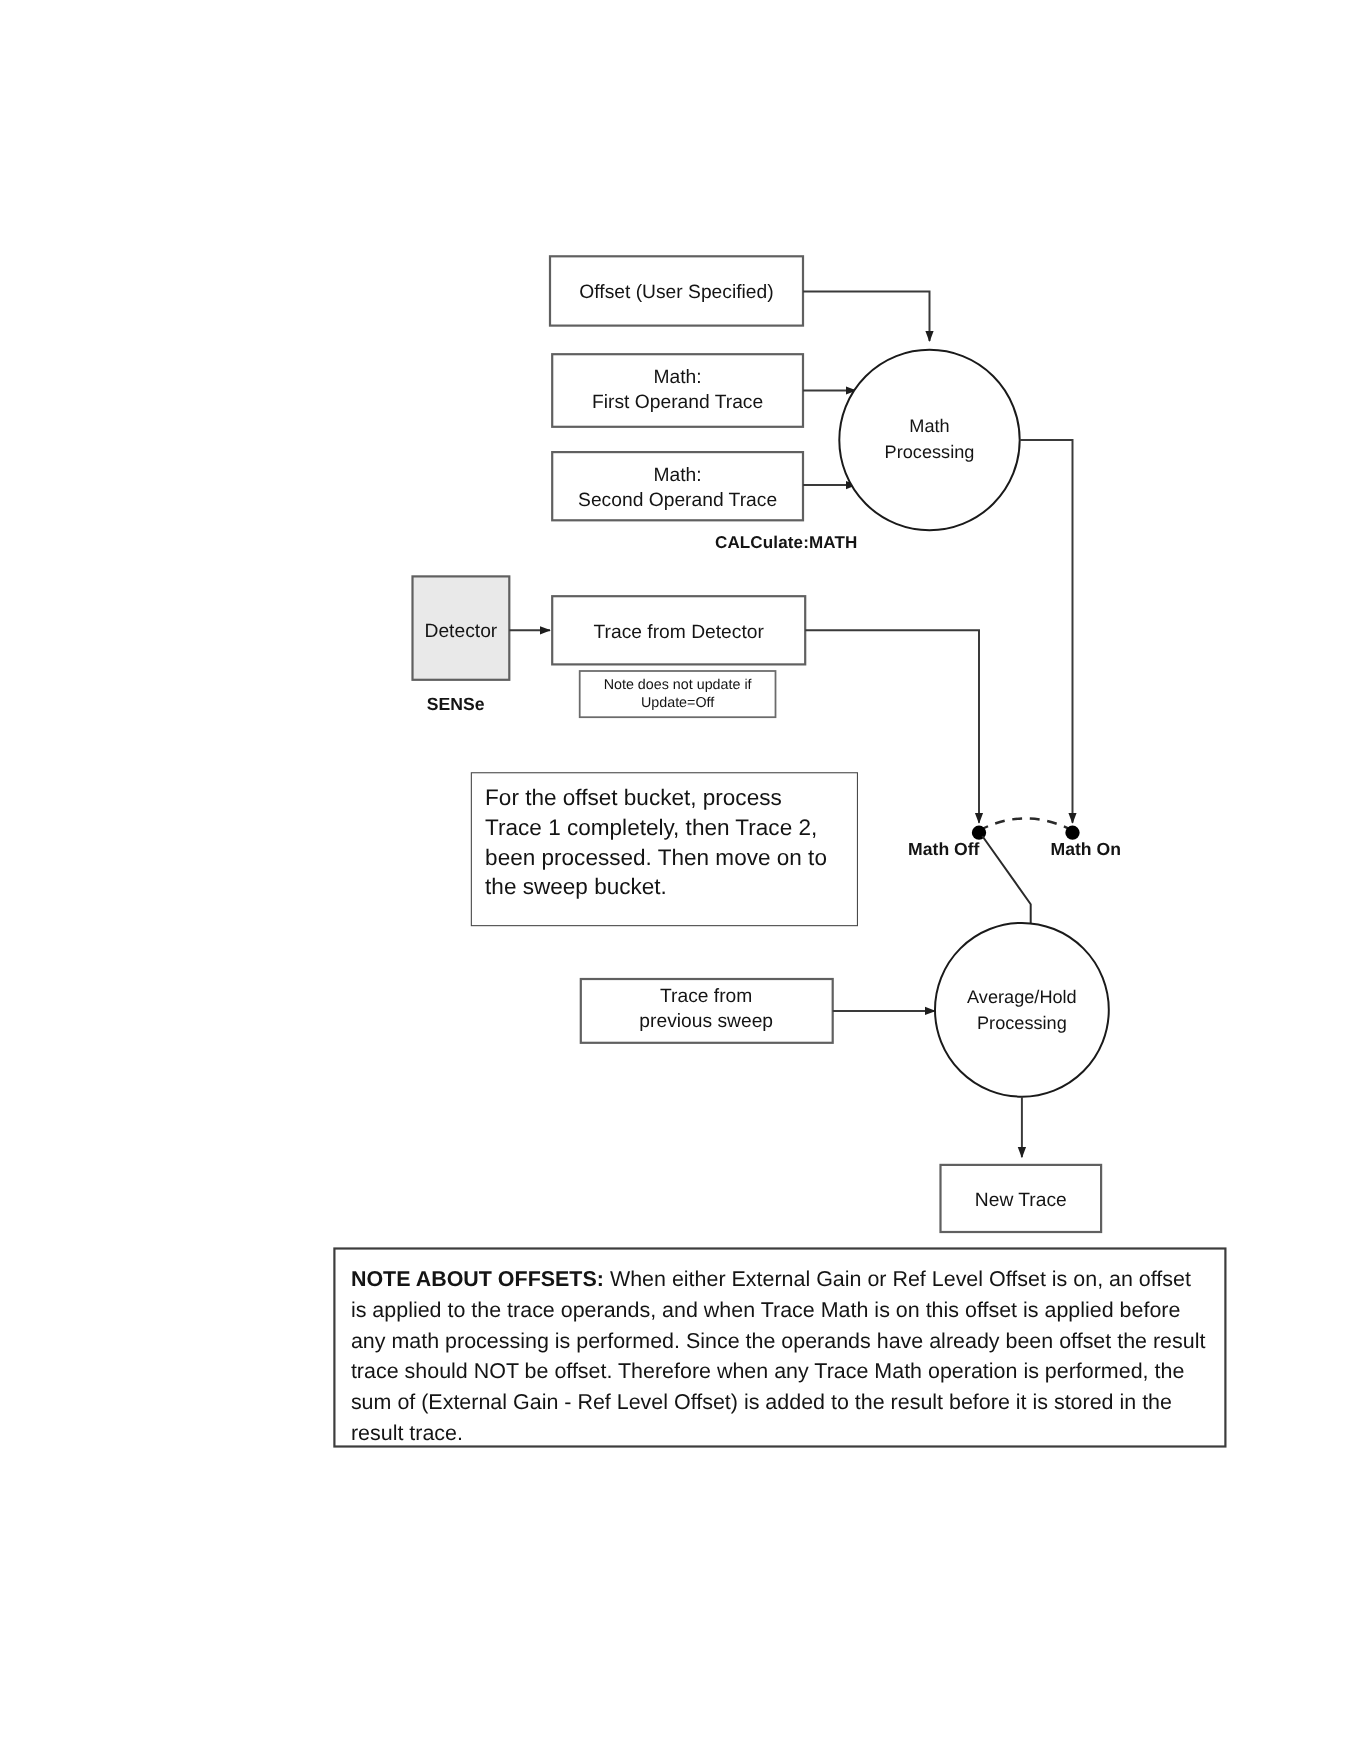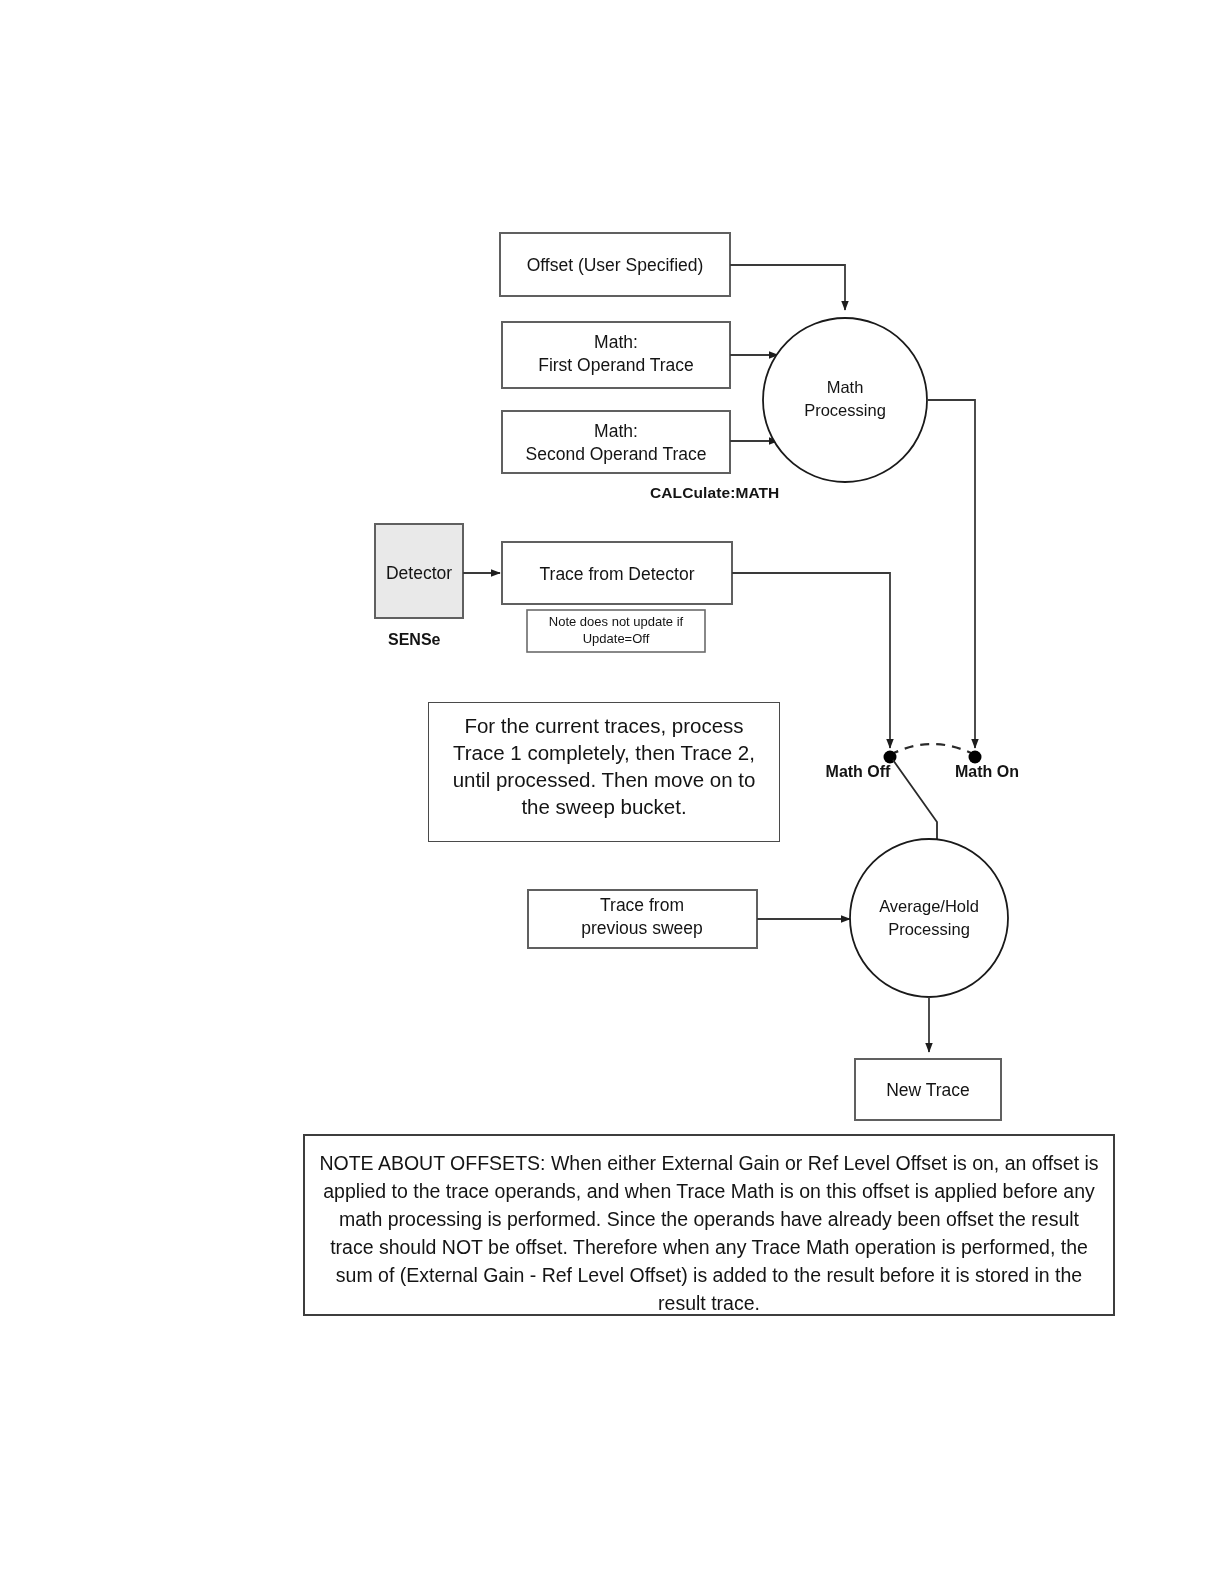--- a/index.html
+++ b/index.html
@@ -2,21 +2,21 @@
 <html><head>
 <meta charset="utf-8">
 <style>
   html,body{margin:0;padding:0;}
   body{
     width:1224px;height:1584px;
     background:#ffffff;
     font-family:"Liberation Sans", sans-serif;
     overflow:hidden;
   }
-  #stage{position:relative;width:1224px;height:1584px;text-align:center;}
+  #stage{position:relative;width:1224px;height:1584px;}
   svg.flow{position:absolute;left:0;top:0;width:1224px;height:1584px;}
   .bx{fill:#ffffff;stroke:#606060;stroke-width:2;}
   .bx-gray{fill:#e9e9e9;stroke:#606060;stroke-width:2;}
   .bx-thin{fill:#ffffff;stroke:#6b6b6b;stroke-width:1.6;}
   .circ{fill:#ffffff;stroke:#1a1a1a;stroke-width:1.8;}
   .ln{stroke:#3a3a3a;stroke-width:1.8;fill:none;}
   .ln-dash{stroke:#2a2a2a;stroke-width:2.2;fill:none;stroke-dasharray:9 7;}
   .lever{stroke:#2a2a2a;stroke-width:1.8;fill:none;}
   .node-dot{fill:#000000;}
   text{fill:#141414;}
@@ -37,21 +37,21 @@
     border:1.8px solid #4a4a4a;
     padding:9px 12px 0 12px;
     font-size:20.5px;line-height:27px;
   }
   #offset-note{
     left:303px;top:1134px;width:812px;height:182px;
     border:2px solid #3d3d3d;
     padding:13px 14px 0 14px;
     font-size:19.5px;line-height:28px;
   }
-  #offset-note .hd{font-weight:normal;}
+  #offset-note .hd{font-weight:bold;}
 </style>
 </head>
 <body>
 
 <div id="stage">
 
   <svg class="flow" viewBox="0 0 1224 1584">
     <defs>
       <marker id="arw" markerWidth="11" markerHeight="11" refX="9.2" refY="4.2" orient="auto" markerUnits="userSpaceOnUse">
         <path d="M0,0.4 L10,4.2 L0,8.0 z" fill="#1d1d1d"></path>
@@ -112,23 +112,23 @@
     <text class="t-circ" x="929" y="912" text-anchor="middle">Average/Hold</text>
     <text class="t-circ" x="929" y="935" text-anchor="middle">Processing</text>
 
     <path class="ln" d="M929,997 L929,1052" marker-end="url(#arw)"></path>
 
     <rect class="bx" x="855" y="1059" width="146" height="61"></rect>
     <text class="t-box" x="928" y="1096" text-anchor="middle">New Trace</text>
   </svg>
 
   <div class="textblock" id="bucket-note">
-    <div>For the current traces, process</div>
+    <div>For the offset bucket, process</div>
     <div>Trace 1 completely, then Trace 2,</div>
-    <div>until processed.  Then move on to</div>
+    <div>been processed.  Then move on to</div>
     <div>the sweep bucket.</div>
   </div>
 
   <div class="textblock" id="offset-note">
     <span class="hd">NOTE ABOUT OFFSETS:</span><span> When either External Gain or Ref Level Offset is on, an offset is applied to the trace operands, and when Trace Math is on this offset is applied before any math processing is performed. Since the operands have already been offset the result trace should NOT be offset.  Therefore when any Trace Math operation is performed, the sum of (External Gain - Ref Level Offset) is added to the result before it is stored in the result trace.</span>
   </div>
 
 </div>
 
 </body></html>

